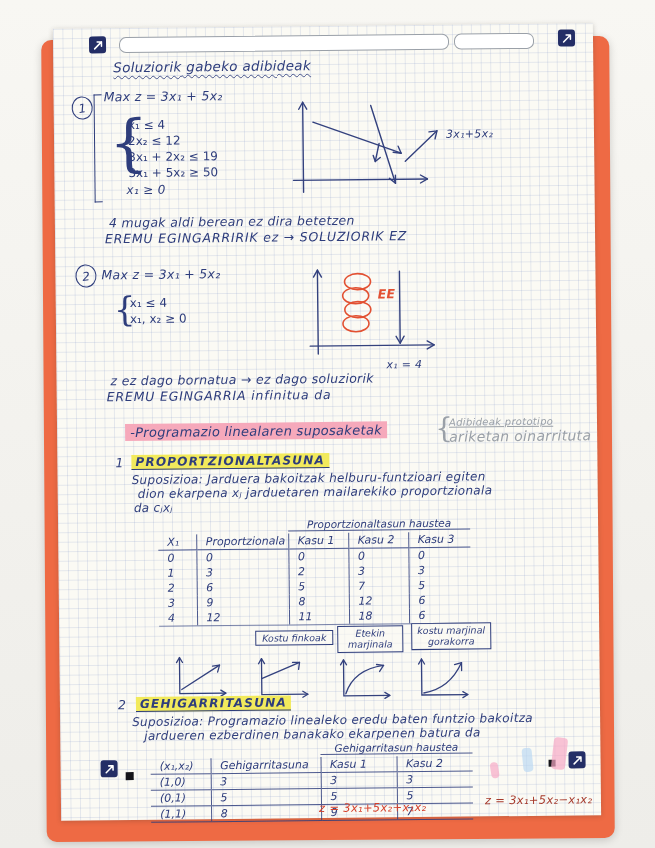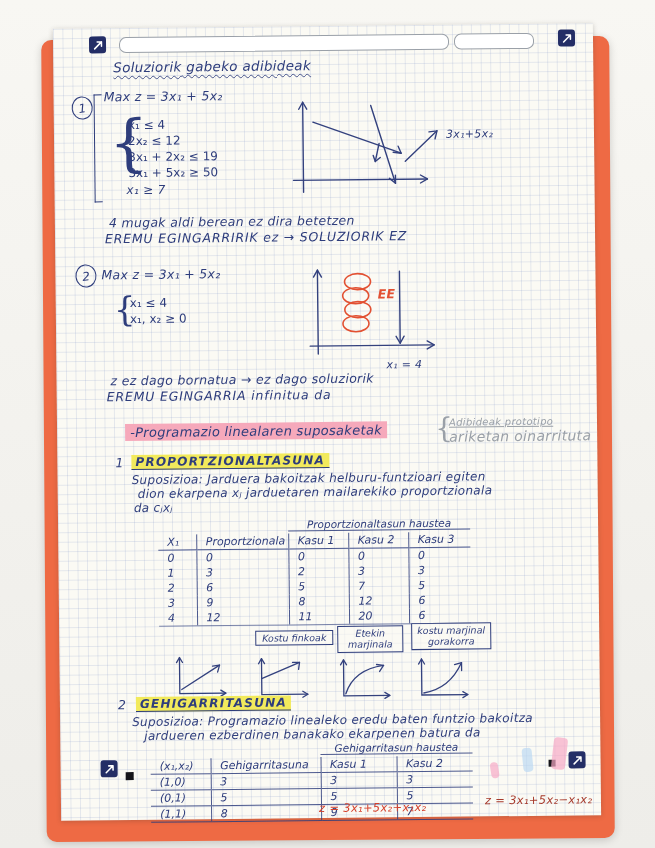--- a/index.html
+++ b/index.html
@@ -78,21 +78,21 @@
     <div class="circnum" style="left:18px;top:68px;">1</div>
     <div class="bracket" style="left:40px;top:66px;height:106px;"></div>
     <div class="hw" style="left:50px;top:62px;">Max   z = 3x₁ + 5x₂</div>
     <div class="brace" style="left:55px;top:84px;font-size:62px;">{</div>
     <div class="constraints" style="position:absolute;left:74px;top:90px;">
         <div>x₁ ≤ 4</div>
         <div>2x₂ ≤ 12</div>
         <div>3x₁ + 2x₂ ≤ 19</div>
         <div>3x₁ + 5x₂ ≥ 50</div>
       </div>
-    <div class="hw" style="left:72px;top:156px;font-size:12px;">x₁ ≥ 7</div>
+    <div class="hw" style="left:72px;top:156px;font-size:12px;">x₁ ≥ 0</div>
 
     <svg class="sketch" style="left:225px;top:66px;" width="165" height="105" viewBox="0 0 165 105">
       <g stroke="#33417e" stroke-width="1.4" fill="none" stroke-linecap="round">
         <path d="M24,100 L24,10"></path>
           <path d="M24,10 l-4,7 M24,10 l4,7"></path>
         <path d="M14,88 L148,88"></path>
           <path d="M148,88 l-7,-4 M148,88 l-7,4"></path>
         <path d="M34,30 L122,62"></path>
           <path d="M122,62 l-8,-1 M122,62 l-3,-7"></path>
         <path d="M92,14 L116,92"></path>
@@ -194,21 +194,21 @@
               <td>3</td>
               <td>9</td>
               <td>8</td>
               <td>12</td>
               <td>6</td>
             </tr>
             <tr>
               <td>4</td>
               <td>12</td>
               <td>11</td>
-              <td>20</td>
+              <td>18</td>
               <td>6</td>
             </tr>
           </tbody>
       </table>
     </div>
 
     <div class="minilabel" style="left:196px;top:604px;width:70px;">Kostu finkoak</div>
     <div class="minilabel" style="left:278px;top:600px;width:58px;">Etekin marjinala</div>
     <div class="minilabel" style="left:352px;top:598px;width:72px;">kostu marjinal gorakorra</div>
 

